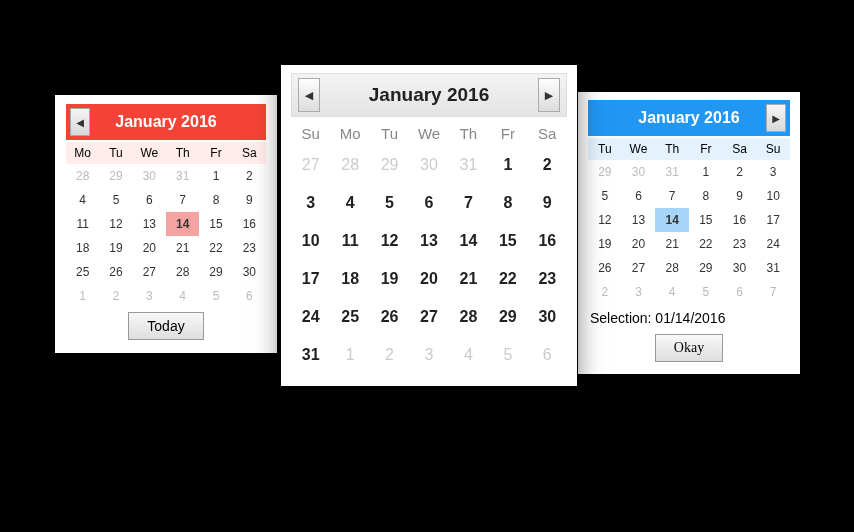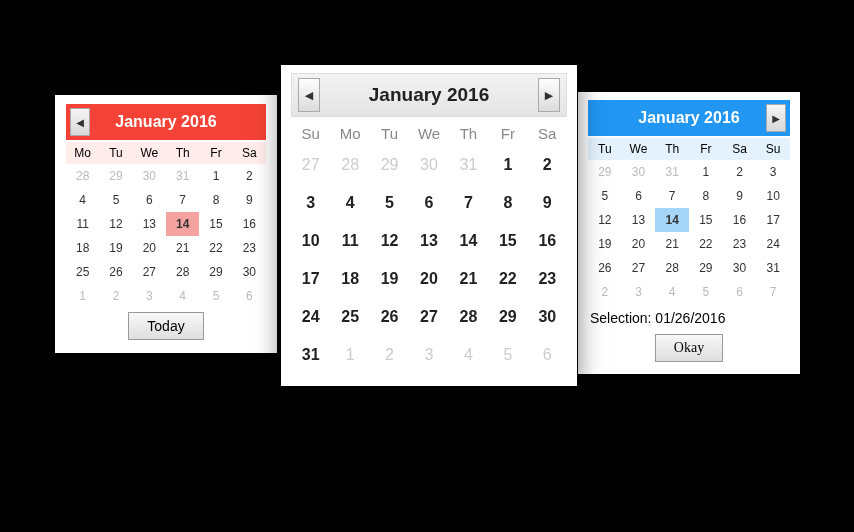--- a/index.html
+++ b/index.html
@@ -236,21 +236,21 @@
       <div class="cell">29</div>
       <div class="cell">30</div>
       <div class="cell">31</div>
       <div class="cell other">2</div>
       <div class="cell other">3</div>
       <div class="cell other">4</div>
       <div class="cell other">5</div>
       <div class="cell other">6</div>
       <div class="cell other">7</div>
     </div>
-  <div class="sel-line">Selection: 01/26/2016</div>
+  <div class="sel-line">Selection: 01/14/2016</div>
   <div class="footer">
     <div class="btn">Okay</div>
   </div>
 </div>
 
 <div class="cal cal-mid">
   <div class="header">
     <div class="nav-btn">
         <span>◀</span>
       </div>

